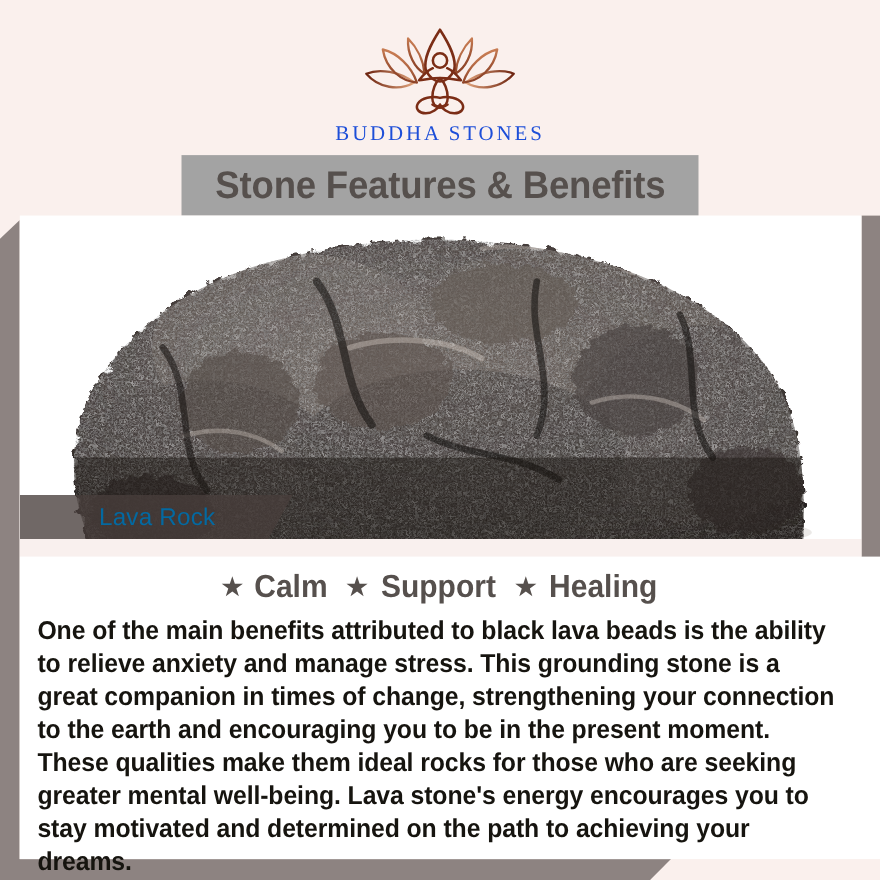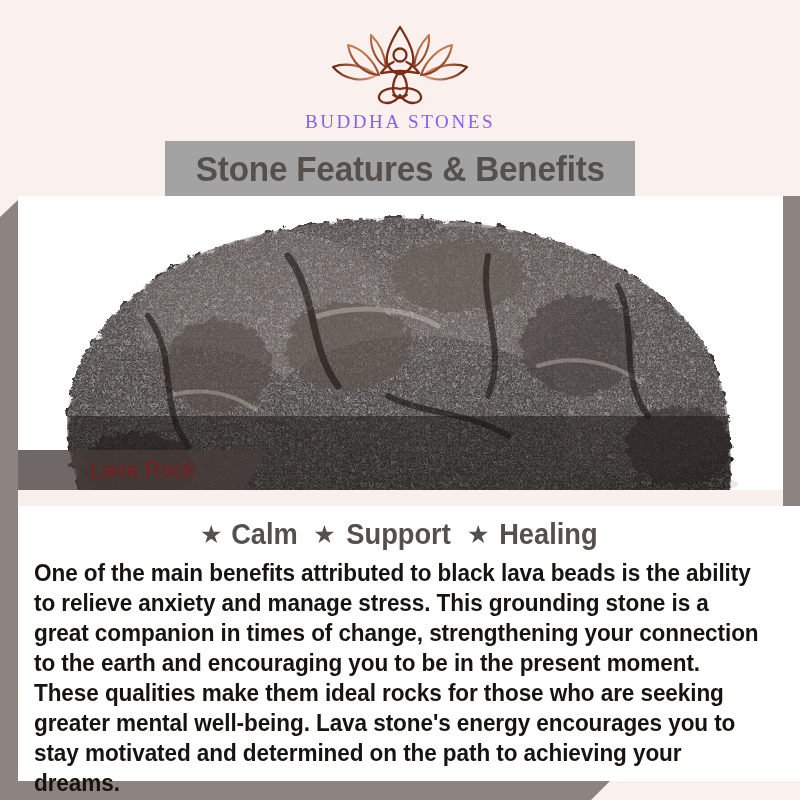--- a/index.html
+++ b/index.html
@@ -59,21 +59,21 @@
     display: flex;
     flex-direction: column;
     align-items: center;
   }
   .logo-mark { width: 150px; height: 84px; display: block; }
   .logo-text {
     margin-top: 3px;
     font-family: "Liberation Serif", serif;
     font-size: 19px;
     letter-spacing: 2.6px;
-    color: #8b5cf6;
+    color: #1d4ed8;
     font-weight: 400;
   }
 
   .title-plate {
     position: absolute;
     top: 141px;
     left: 165px;
     width: 470px;
     height: 55px;
     background: #a3a3a3;
@@ -108,21 +108,21 @@
     top: 450px;
     width: 248px;
     height: 40px;
     background: rgba(72, 62, 59, 0.78);
     clip-path: polygon(0 0, 100% 0, calc(100% - 22px) 100%, 0 100%);
     display: flex;
     align-items: center;
   }
   .caption-text {
     margin-left: 72px;
-    color: #7f1d1d;
+    color: #0369a1;
     font-size: 22px;
     font-weight: 400;
     letter-spacing: 0.2px;
     white-space: nowrap;
   }
 
   
   .separator {
     position: absolute;
     top: 490px; left: 18px;

